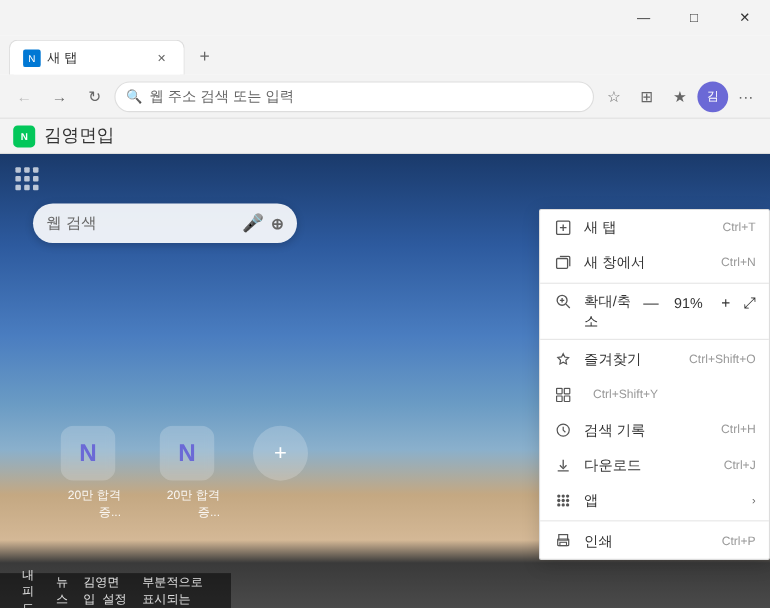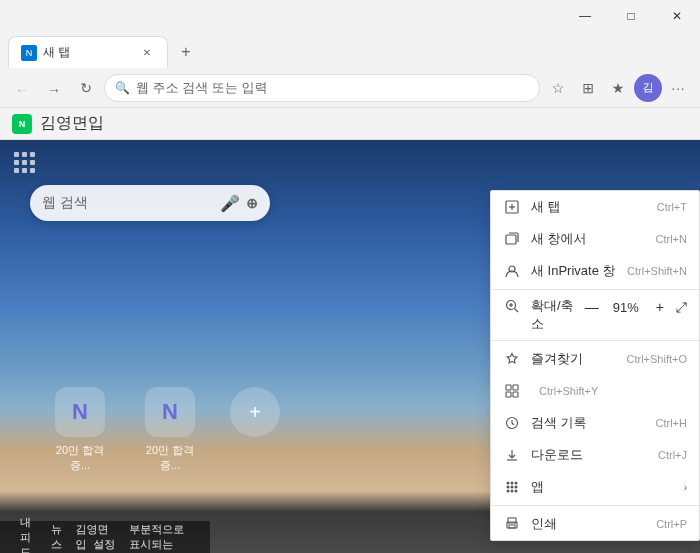--- a/index.html
+++ b/index.html
@@ -275,21 +275,21 @@
       display: flex;
       align-items: center;
       justify-content: center;
       font-size: 24px;
       color: white;
       backdrop-filter: blur(4px);
     }
     .shortcut-label {
       font-size: 11px;
       color: rgba(255,255,255,0.9);
-      text-align: center;
+      text-align: right;
       max-width: 60px;
     }
     .add-shortcut {
       width: 50px;
       height: 50px;
       border-radius: 50%;
       background: rgba(255,255,255,0.2);
       display: flex;
       align-items: center;
       justify-content: center;
@@ -507,30 +507,20 @@
         <div class="menu-icon">
           <svg width="14" height="14" viewBox="0 0 14 14" fill="none">
               <rect x="1" y="3" width="10" height="9" rx="1" stroke="#555" stroke-width="1.2" fill="none"></rect>
               <path d="M4 1h8a1 1 0 011 1v8" stroke="#555" stroke-width="1.2" fill="none"></path>
             </svg>
         </div>
         <span class="menu-label">새 창에서</span>
         <span class="menu-shortcut">Ctrl+N</span>
       </div>
 
-      <div class="menu-item">
-        <div class="menu-icon">
-          <svg width="14" height="14" viewBox="0 0 14 14" fill="none">
-              <circle cx="7" cy="5" r="3" stroke="#555" stroke-width="1.2" fill="none"></circle>
-              <path d="M1 13c0-3.3 2.7-6 6-6s6 2.7 6 6" stroke="#555" stroke-width="1.2" fill="none"></path>
-            </svg>
-        </div>
-        <span class="menu-label">새 InPrivate 창</span>
-        <span class="menu-shortcut">Ctrl+Shift+N</span>
-      </div>
 
       <div class="menu-divider"></div>
 
       <div class="zoom-row">
         <div class="zoom-icon">
           <svg width="14" height="14" viewBox="0 0 14 14" fill="none">
               <circle cx="6" cy="6" r="4.5" stroke="#555" stroke-width="1.2" fill="none"></circle>
               <line x1="9.5" y1="9.5" x2="13" y2="13" stroke="#555" stroke-width="1.2"></line>
               <line x1="4" y1="6" x2="8" y2="6" stroke="#555" stroke-width="1.2"></line>
               <line x1="6" y1="4" x2="6" y2="8" stroke="#555" stroke-width="1.2"></line>

